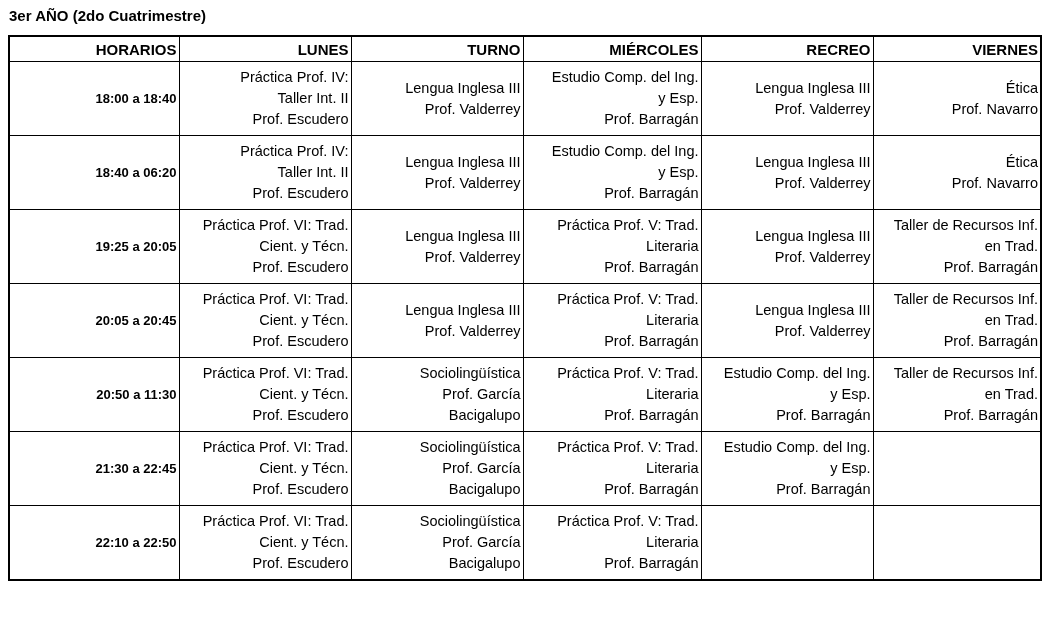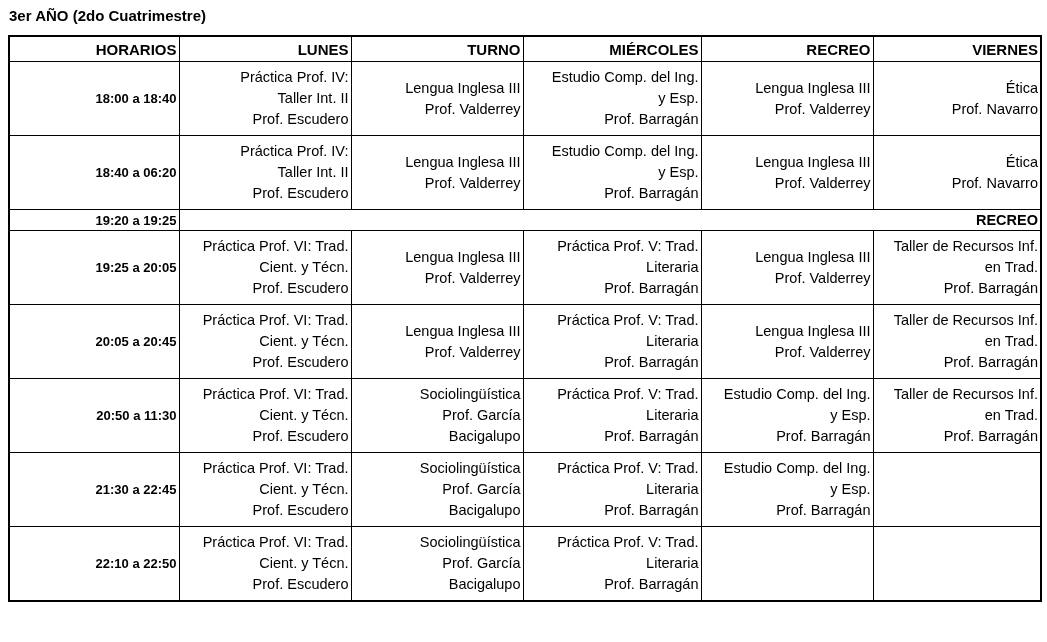--- a/index.html
+++ b/index.html
@@ -110,24 +110,20 @@
         <td class="cell">Lengua Inglesa III
 Prof. Valderrey</td>
         <td class="cell">Estudio Comp. del Ing.
 y Esp.
 Prof. Barragán</td>
         <td class="cell">Lengua Inglesa III
 Prof. Valderrey</td>
         <td class="cell">Ética
 Prof. Navarro</td>
       </tr>
-      <tr class="recreo">
-        <td class="time">19:20 a 19:25</td>
-        <td colspan="5" class="recreo-cell">RECREO</td>
-      </tr>
       <tr class="class">
         <td class="time">19:25 a 20:05</td>
         <td class="cell">Práctica Prof. VI: Trad.
 Cient. y Técn.
 Prof. Escudero</td>
         <td class="cell">Lengua Inglesa III
 Prof. Valderrey</td>
         <td class="cell">Práctica Prof. V: Trad.
 Literaria
 Prof. Barragán</td>

